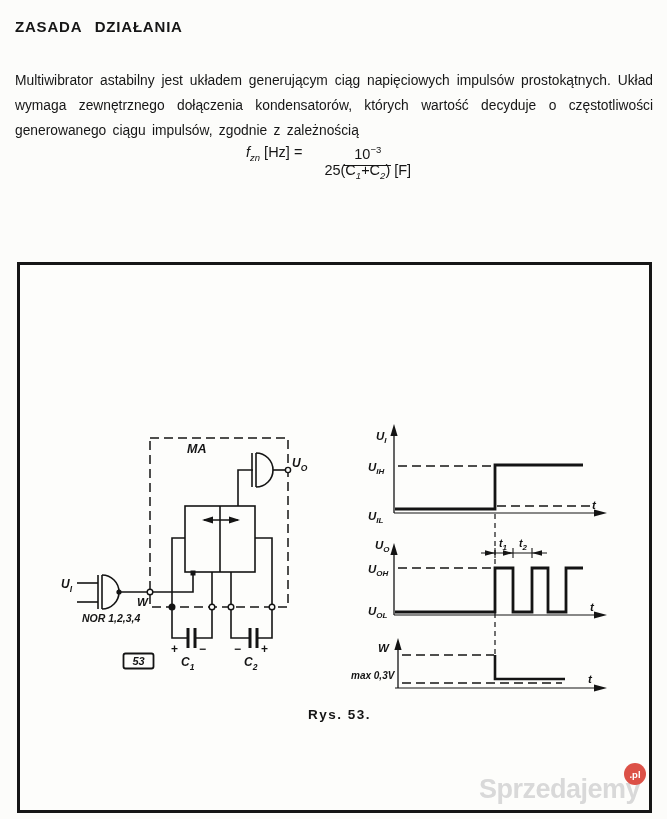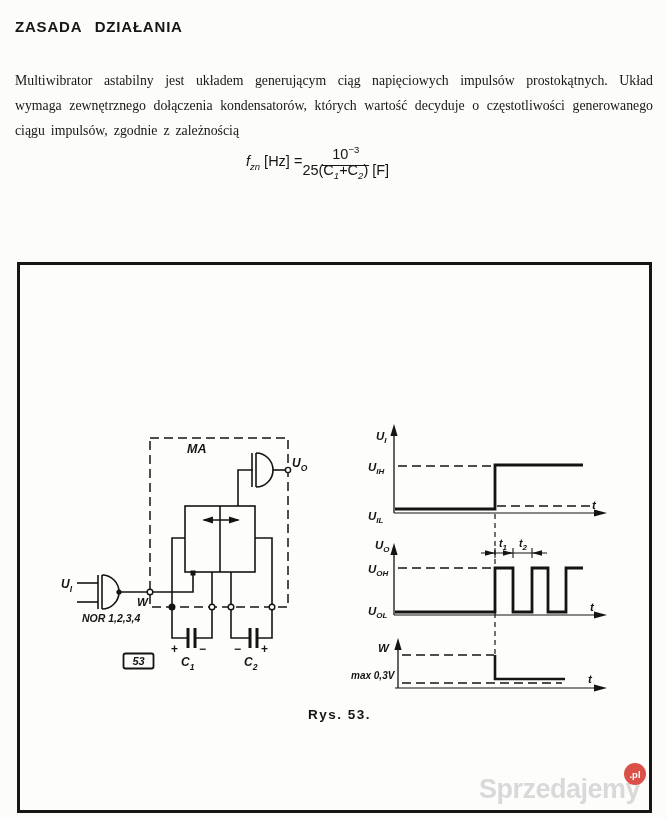--- a/index.html
+++ b/index.html
@@ -12,25 +12,25 @@
     overflow:hidden;
   }
   .page-title{
     position:absolute;left:15px;top:8px;
     font-size:15px;font-weight:bold;
     letter-spacing:.8px;word-spacing:8px;text-align:right;
   }
   .body-text{
     position:absolute;left:15px;top:54px;width:638px;
     font-size:13.8px;line-height:25px;
-    text-align:justify;word-spacing:2.5px;font-family:Liberation Serif, serif;
+    text-align:justify;word-spacing:2.5px;
   }
   .formula{
     position:absolute;left:246px;top:144px;
-    display:flex;align-items:center;gap:0;
+    display:flex;gap:22px;
     font-size:14.5px;
   }
   .formula .ital{font-style:italic;}
   .formula sub{font-size:9.5px;}
   .formula sup{font-size:9.5px;}
   .frac{display:inline-block;text-align:center;}
   .frac .num{padding:0 10px 3px 10px;border-bottom:1.5px solid #161616;margin-top:38px;}
   .frac .den{padding-top:3px;}
   svg text{font-family:"Liberation Sans",sans-serif;fill:#141414;}
   .lab{font-style:italic;font-weight:bold;}

